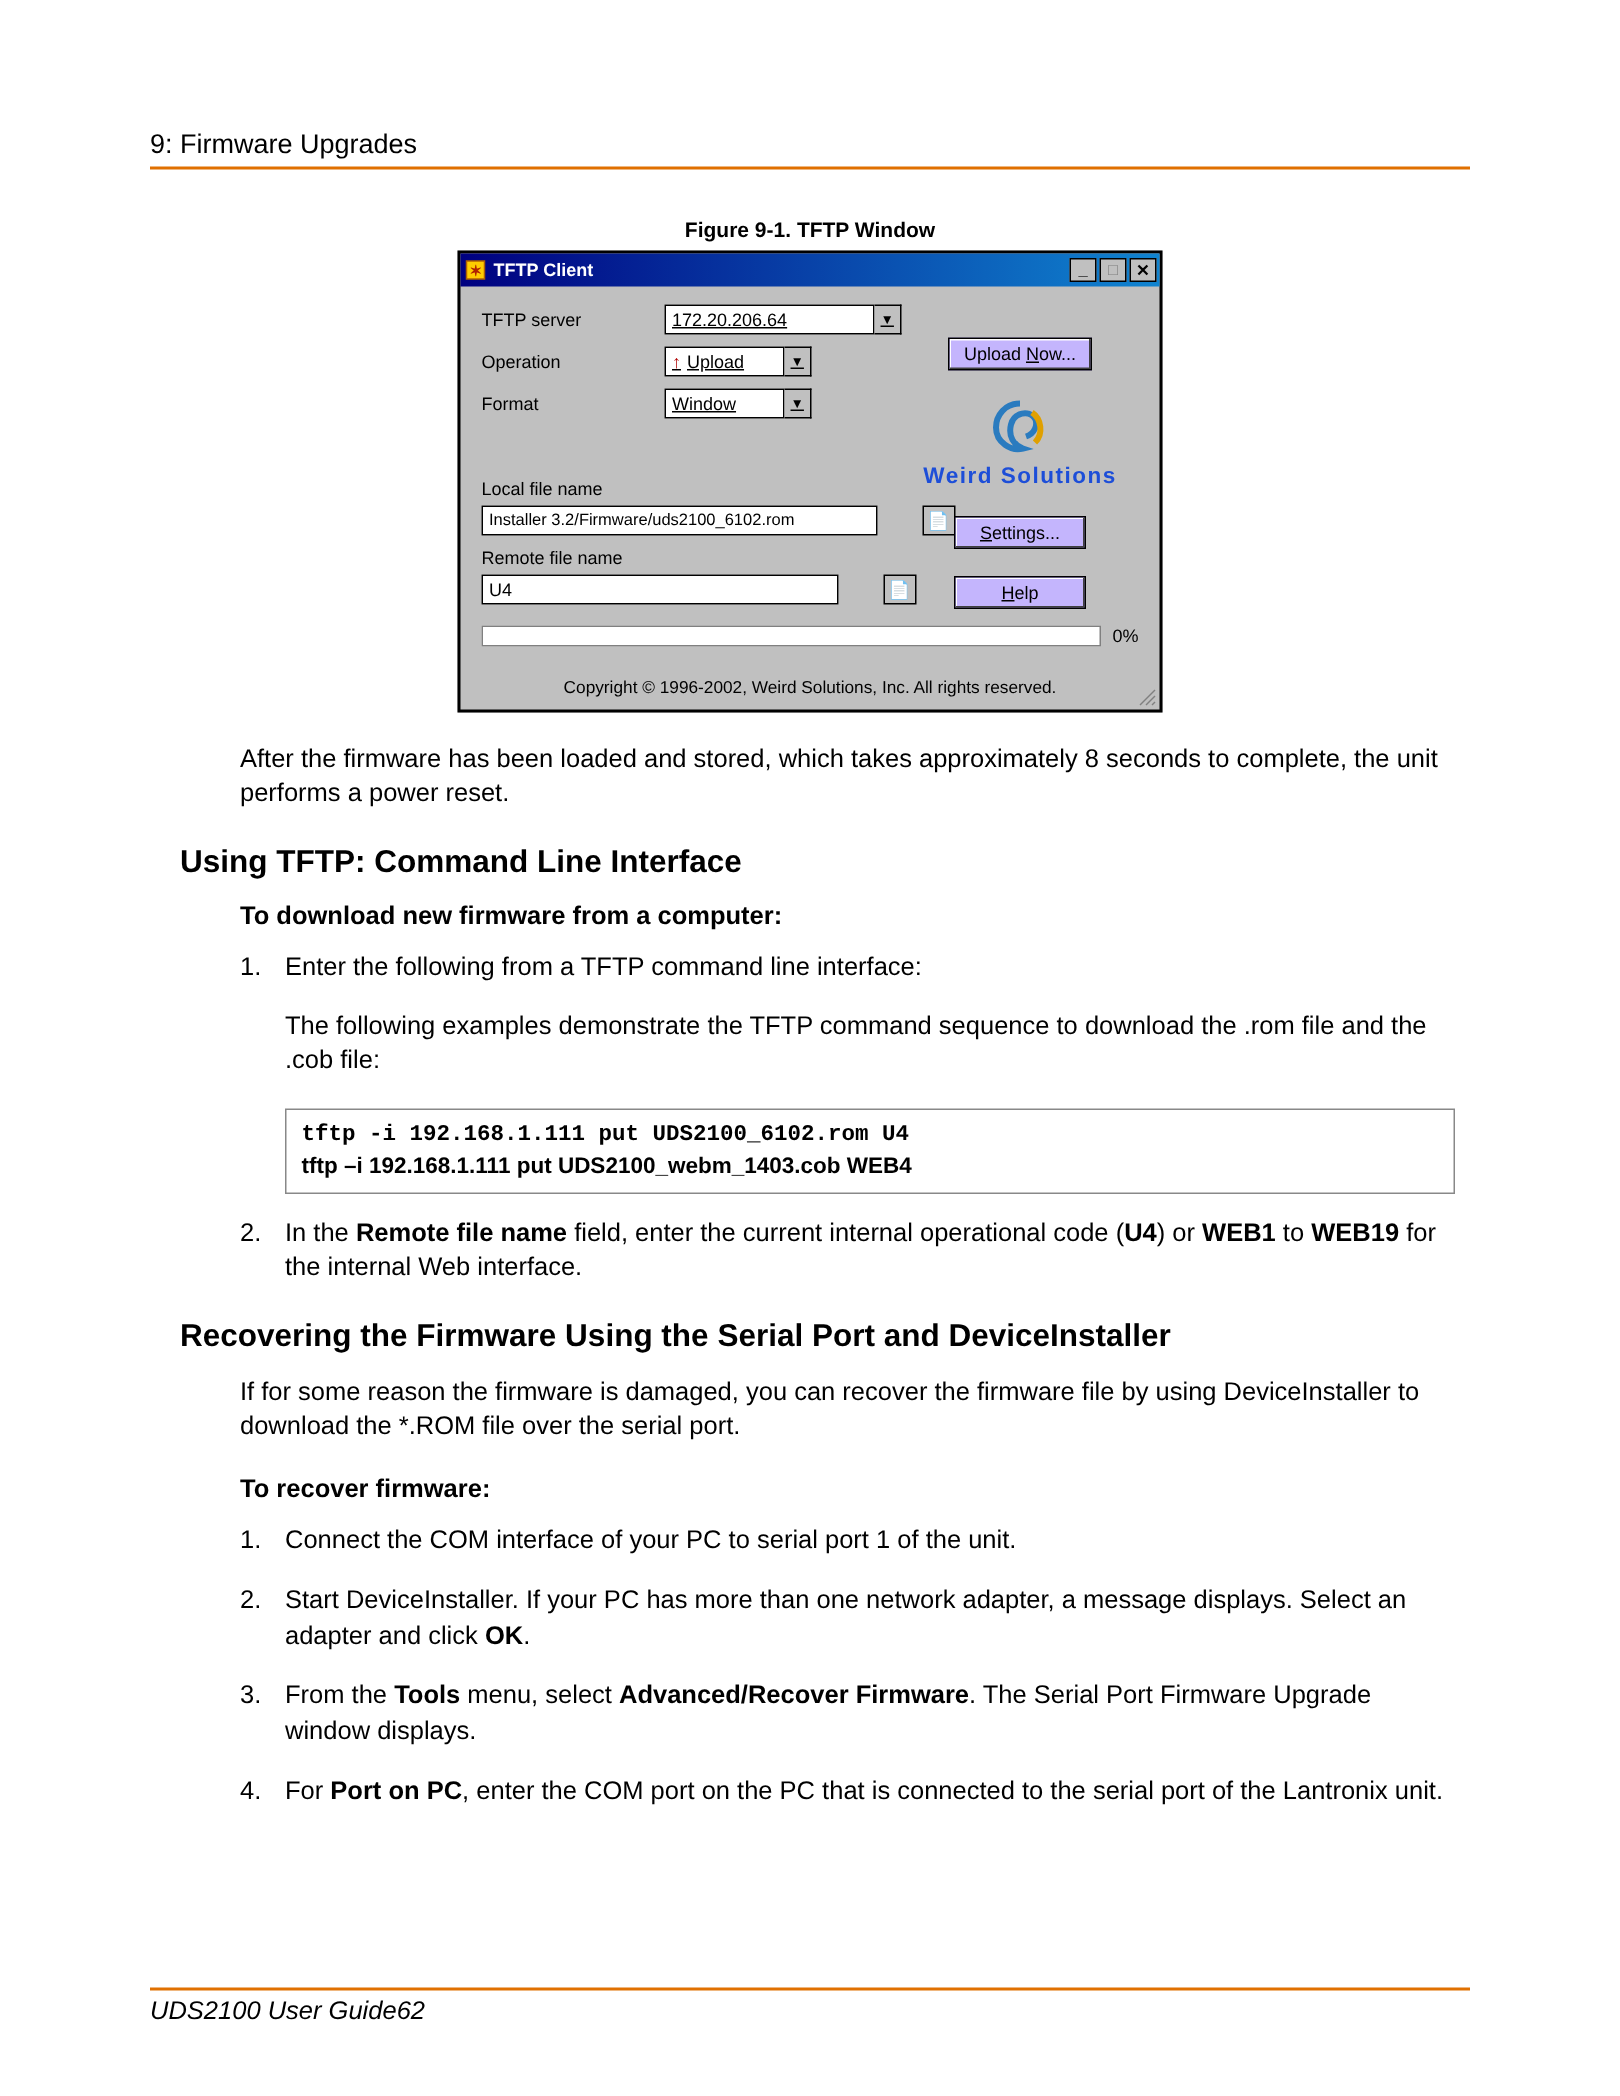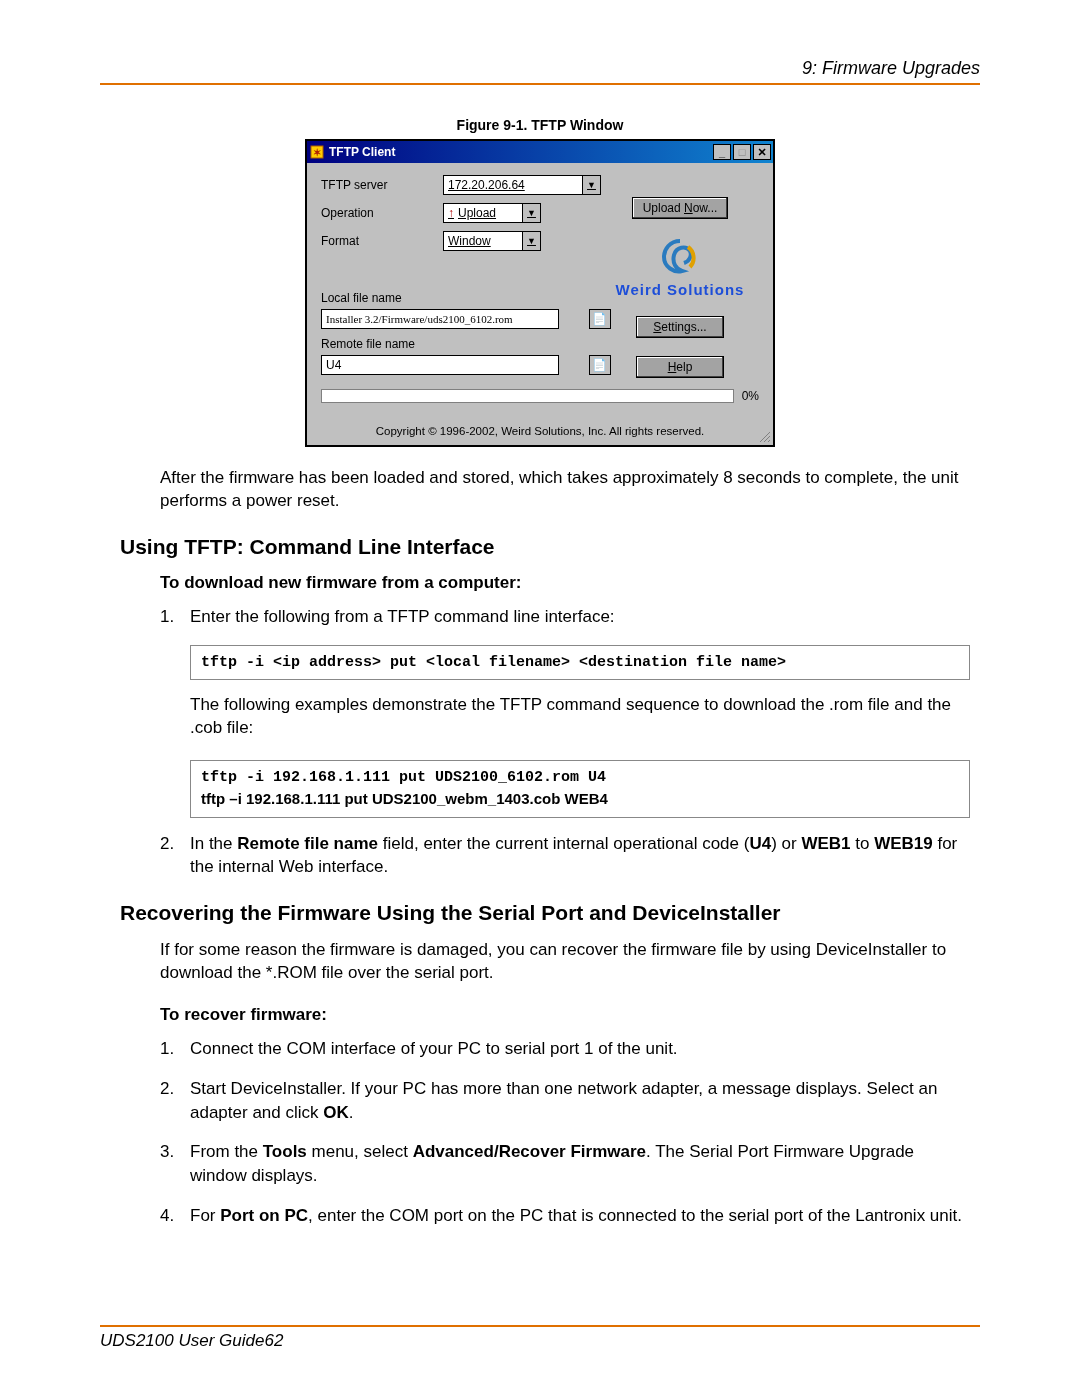--- a/index.html
+++ b/index.html
@@ -1,18 +1,18 @@
 <!DOCTYPE html>
 <html><head>
 <meta charset="utf-8">
 <style>
   * { box-sizing: border-box; margin: 0; padding: 0; }
   html, body { width: 1080px; background: #fff; font-family: Arial, Helvetica, sans-serif; color: #000; }
   .page { width: 1080px; height: 1397px; position: relative; padding: 58px 100px 40px 100px; }
-  .header-right { text-align: right; font-style: italic; font-size: 18px; margin-bottom: 4px; }
+  .header-right { text-align: left; font-size: 18px; margin-bottom: 4px; margin-top: 28px; }
   .hr-orange { border: none; border-top: 2px solid #e07000; margin-bottom: 32px; }
 
   .fig-caption { text-align: center; font-size: 14px; font-weight: bold; margin-bottom: 6px; }
 
   
   .win { width: 470px; margin: 0 auto 20px auto; border: 2px solid #000; background: #c0c0c0; font-family: Tahoma, Arial, sans-serif; font-size: 12px; position: relative; }
   .titlebar { background: linear-gradient(to right, #000080, #1084d0); color: #fff; display: flex; align-items: center; padding: 2px 2px; font-weight: bold; height: 22px; }
   .titlebar .icon { width: 16px; height: 16px; margin-right: 4px; display:inline-flex; align-items:center; justify-content:center; }
   .titlebar .icon svg { width:14px; height:14px; }
   .title-text { flex: 1; }
@@ -20,21 +20,21 @@
   .win-btn { width: 18px; height: 16px; background: #c0c0c0; border: 1px solid #000; display:flex; align-items:center; justify-content:center; font-size: 11px; font-weight:bold; color:#000; }
   .win-btn.disabled { color:#808080; }
 
   .win-body { padding: 12px 14px 8px 14px; }
   .row { display: flex; align-items: center; margin-bottom: 8px; gap: 24px; }
   .lbl { width: 98px; font-size: 12px; }
   .field { display:flex; align-items:center; }
   .inp { background:#fff; border:1px solid #000; height:20px; padding: 2px 4px; font-size:12px; }
   .dd { display:flex;text-decoration:underline; }
   .dd .arrow { width:18px; height:20px; background:#c0c0c0; border:1px solid #000; border-left:none; display:flex; align-items:center; justify-content:center; font-size:9px; }
-  .btn98 { background:#a3a3a3; border:1px solid #000; box-shadow: inset -1px -1px #404040, inset 1px 1px #fff; padding:3px 10px; font-size:12px; min-width:88px; text-align:center; }
+  .btn98 { background:#c4b5fd; border:1px solid #000; box-shadow: inset -1px -1px #404040, inset 1px 1px #fff; padding:3px 10px; font-size:12px; min-width:88px; text-align:center; }
 
   .right-col { position:absolute; right:18px; top:34px; width:150px; display:flex; flex-direction:column; align-items:center; gap:18px; }
   .brand { text-align:center; }
   .brand-text { color:#1d4ed8; font-weight:bold; font-size:15px; letter-spacing:1px; white-space:nowrap; }
   .browse-btn { width:22px; height:20px; border:1px solid #000; background:#c0c0c0; display:flex; align-items:center; justify-content:center; font-size:12px; }
 
   .progress-row { display:flex; align-items:center; margin-top:6px; }
   .progress-bar { flex:1; height:14px; border:1px solid #808080; background:#fff; margin-right:8px; }
   .copyright { text-align:center; font-size:11.5px; margin-top:22px; }
   .resize-grip { position:absolute; right:2px; bottom:2px; width:14px; height:14px; }
@@ -108,21 +108,21 @@
           </div>
           <div class="row">
             <div class="lbl">Format</div>
             <div class="dd field">
               <div class="inp" style="width:80px;">Window</div>
               <div class="arrow">▼</div>
             </div>
           </div>
           <div class="lbl" style="width:auto; margin-bottom:4px;margin-top:40px;">Local file name</div>
           <div class="row">
-            <input class="inp" style="width: 238px; font-size: 11px; font-family: Liberation Serif, serif;" value="Installer 3.2/Firmware/uds2100_6102.rom">
+            <input class="inp" style="width: 264px; font-size: 11px;" value="Installer 3.2/Firmware/uds2100_6102.rom">
             <div class="browse-btn" style="margin-left:6px;">
               <span>📄</span>
             </div>
           </div>
           <div class="lbl" style="width:auto; margin-bottom:4px;">Remote file name</div>
           <div class="row">
             <input class="inp" style="width: 238px;" value="U4">
             <div class="browse-btn" style="margin-left:6px;">
               <span>📄</span>
             </div>
@@ -169,21 +169,20 @@
     <p class="sub-bold">To download new firmware from a computer:</p>
 
     <ol class="numlist">
       <li>
           <span class="num">1.</span>
         <div class="txt">
           <span>Enter the following from a TFTP command line interface:</span>
         </div>
       </li>
     </ol>
-    <div class="codebox"><span>tftp -i &lt;ip address&gt; put &lt;local filename&gt; &lt;destination file name&gt;</span></div>
     <p class="para" style="margin-left:30px;">The following examples demonstrate the TFTP command sequence to download the .rom file and the .cob file:</p>
     <div class="codebox">
       <div>tftp -i 192.168.1.111 put UDS2100_6102.rom U4</div>
       <div><span style="font-family:Arial;">tftp –i 192.168.1.111 put UDS2100_webm_1403.cob WEB4</span></div>
     </div>
 
     <ol class="numlist">
       <li>
           <span class="num">2.</span>
         <div class="txt">

